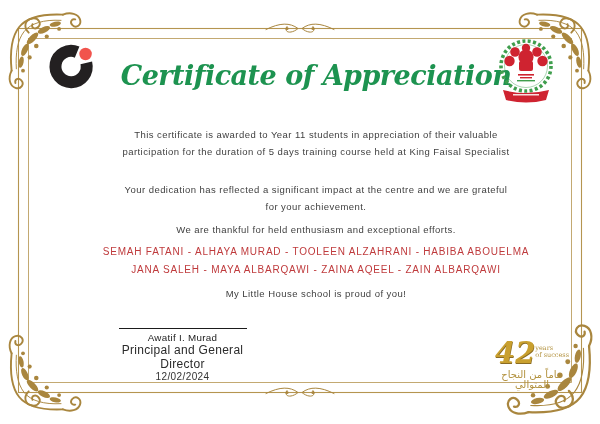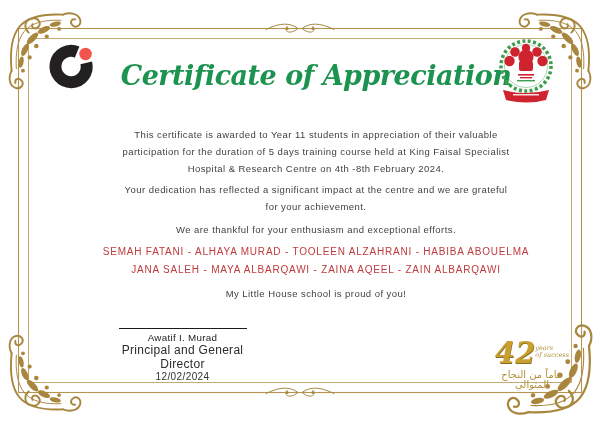--- a/index.html
+++ b/index.html
@@ -40,21 +40,21 @@
     font-size:10px; color:#333; letter-spacing:0.4px;
   }
   .logo-c{position:absolute; left:47px; top:42px; width:50px; height:50px;}
   .logo-school{position:absolute; left:496px; top:36px; width:60px; height:76px;}
   .logo42{position:absolute; left:486px; top:339px; width:92px; text-align:center; line-height:1;}
   .logo42 .num{
     font-family:"DejaVu Serif", serif; font-style:italic; font-weight:bold;
     font-size:29px; color:#c9a02f; text-shadow:0.6px 0.8px 0 #8a6b23;
   }
   .logo42 .tag{
-    display:inline-block; font-family:"DejaVu Serif", serif; font-style:italic;
+    display:inline-block; font-family:"DejaVu Serif", serif; 
     font-size:6.5px; color:#b2913d; line-height:7px; text-align:left; vertical-align:6px;
   }
   .logo42 .ar{
     font-size:10px; color:#b2913d; margin-top:2px; direction:rtl;
     font-family:"DejaVu Sans", sans-serif;
   }
 </style>
 </head>
 <body>
 
@@ -122,29 +122,28 @@
       <rect x="24" y="41" width="12" height="1.4"></rect>
     </g>
     <rect x="21" y="44" width="18" height="1.4" fill="#3f9e4d"></rect>
     <path d="M7,54 Q30,60 53,54 L50,64 Q30,69 10,64 Z" fill="#cf2330"></path>
     <rect x="17" y="58" width="26" height="1.5" fill="#ffffff" opacity="0.85"></rect>
   </svg>
 
   <div class="para p1">
     <div>This certificate is awarded to Year 11 students in appreciation of their valuable</div>
     <div>participation for the duration of 5 days training course held at King Faisal Specialist</div>
-    <div>Hospital &amp; Research Centre on 4th -8th February 2024.</div>
   </div>
 
   <div class="para p2">
     <div>Your dedication has reflected  a significant impact at the centre and we are grateful</div>
     <div>for your achievement.</div>
   </div>
 
-  <div class="para p3">We are thankful for your enthusiasm and exceptional efforts.</div>
+  <div class="para p3">We are thankful for held enthusiasm and exceptional efforts.</div>
 
   <div class="names n1">SEMAH FATANI  -  ALHAYA MURAD -  TOOLEEN ALZAHRANI - HABIBA ABOUELMA</div>
   <div class="names n2">JANA SALEH -  MAYA ALBARQAWI -  ZAINA AQEEL -  ZAIN ALBARQAWI</div>
 
   <div class="para closing">My Little House school is proud of you!</div>
 
   <div class="sigblock">
     <div class="sigline"></div>
     <div class="signame">Awatif I. Murad</div>
     <div class="sigrole">Principal and General Director</div>

